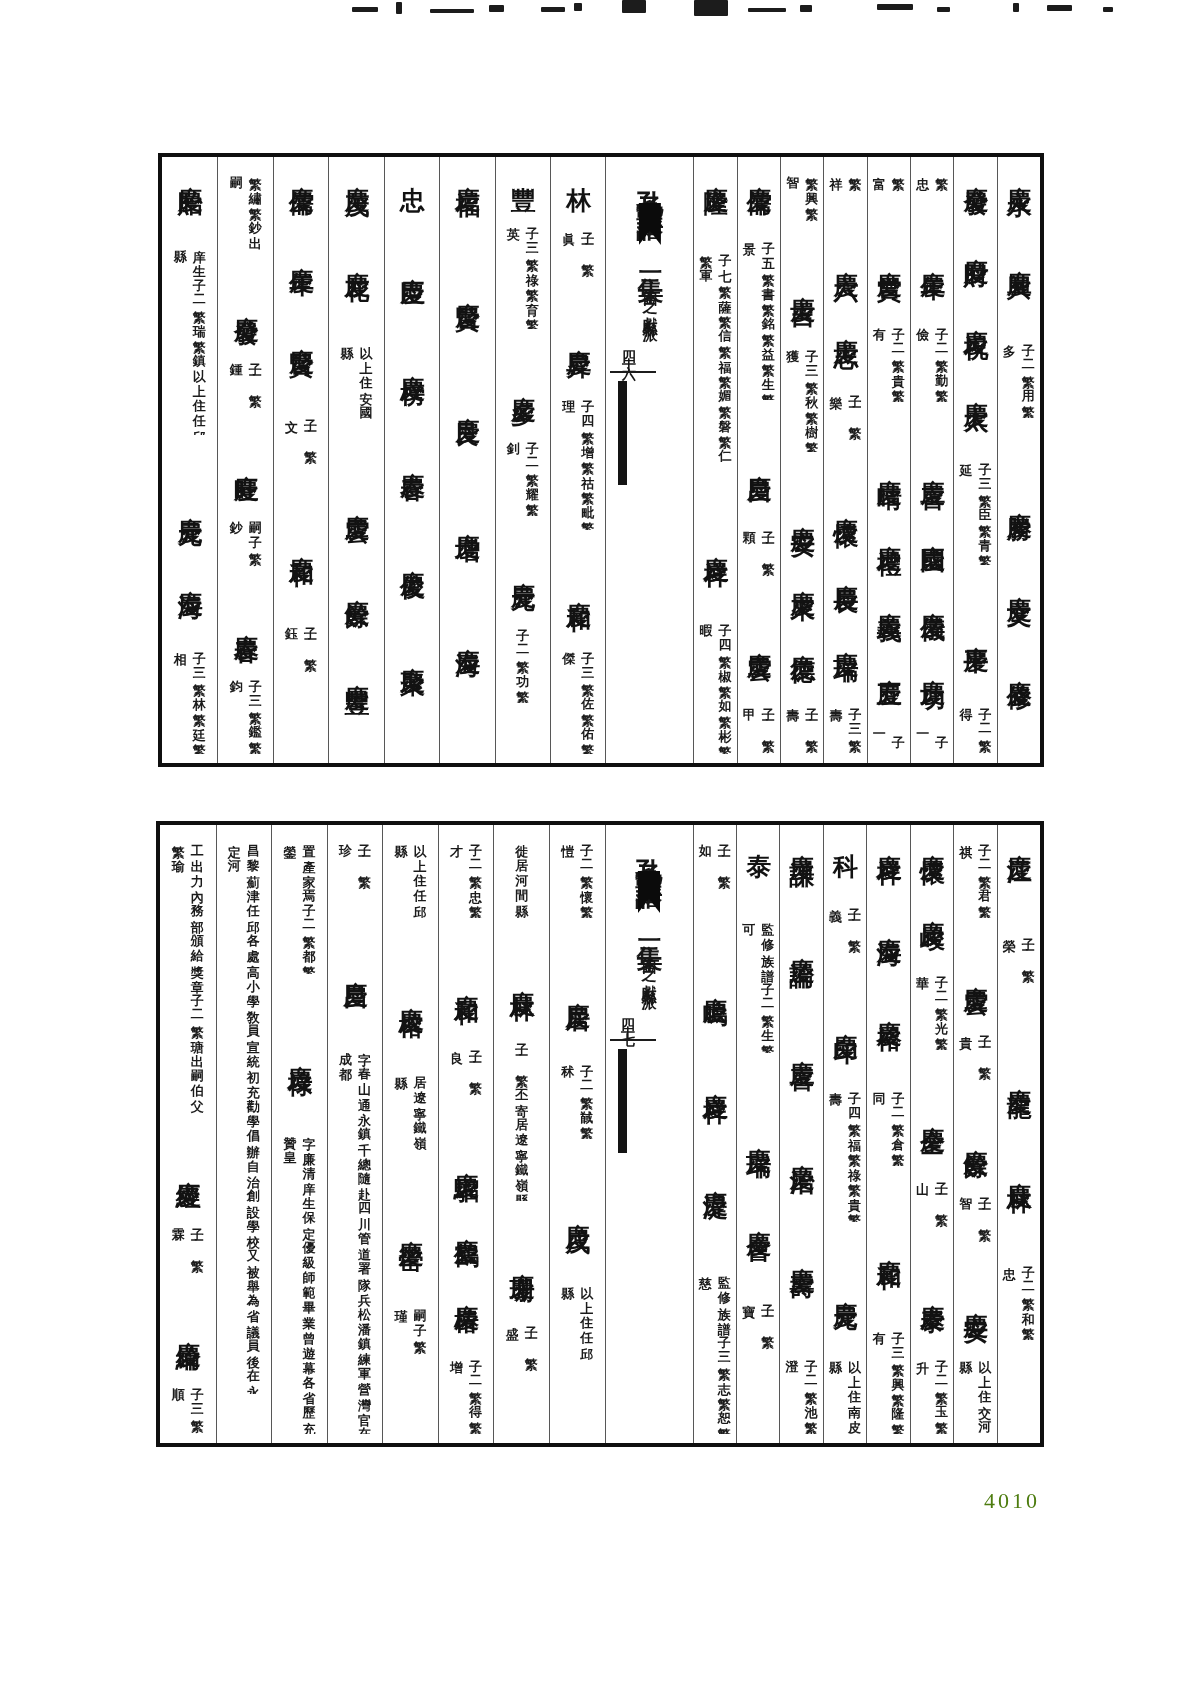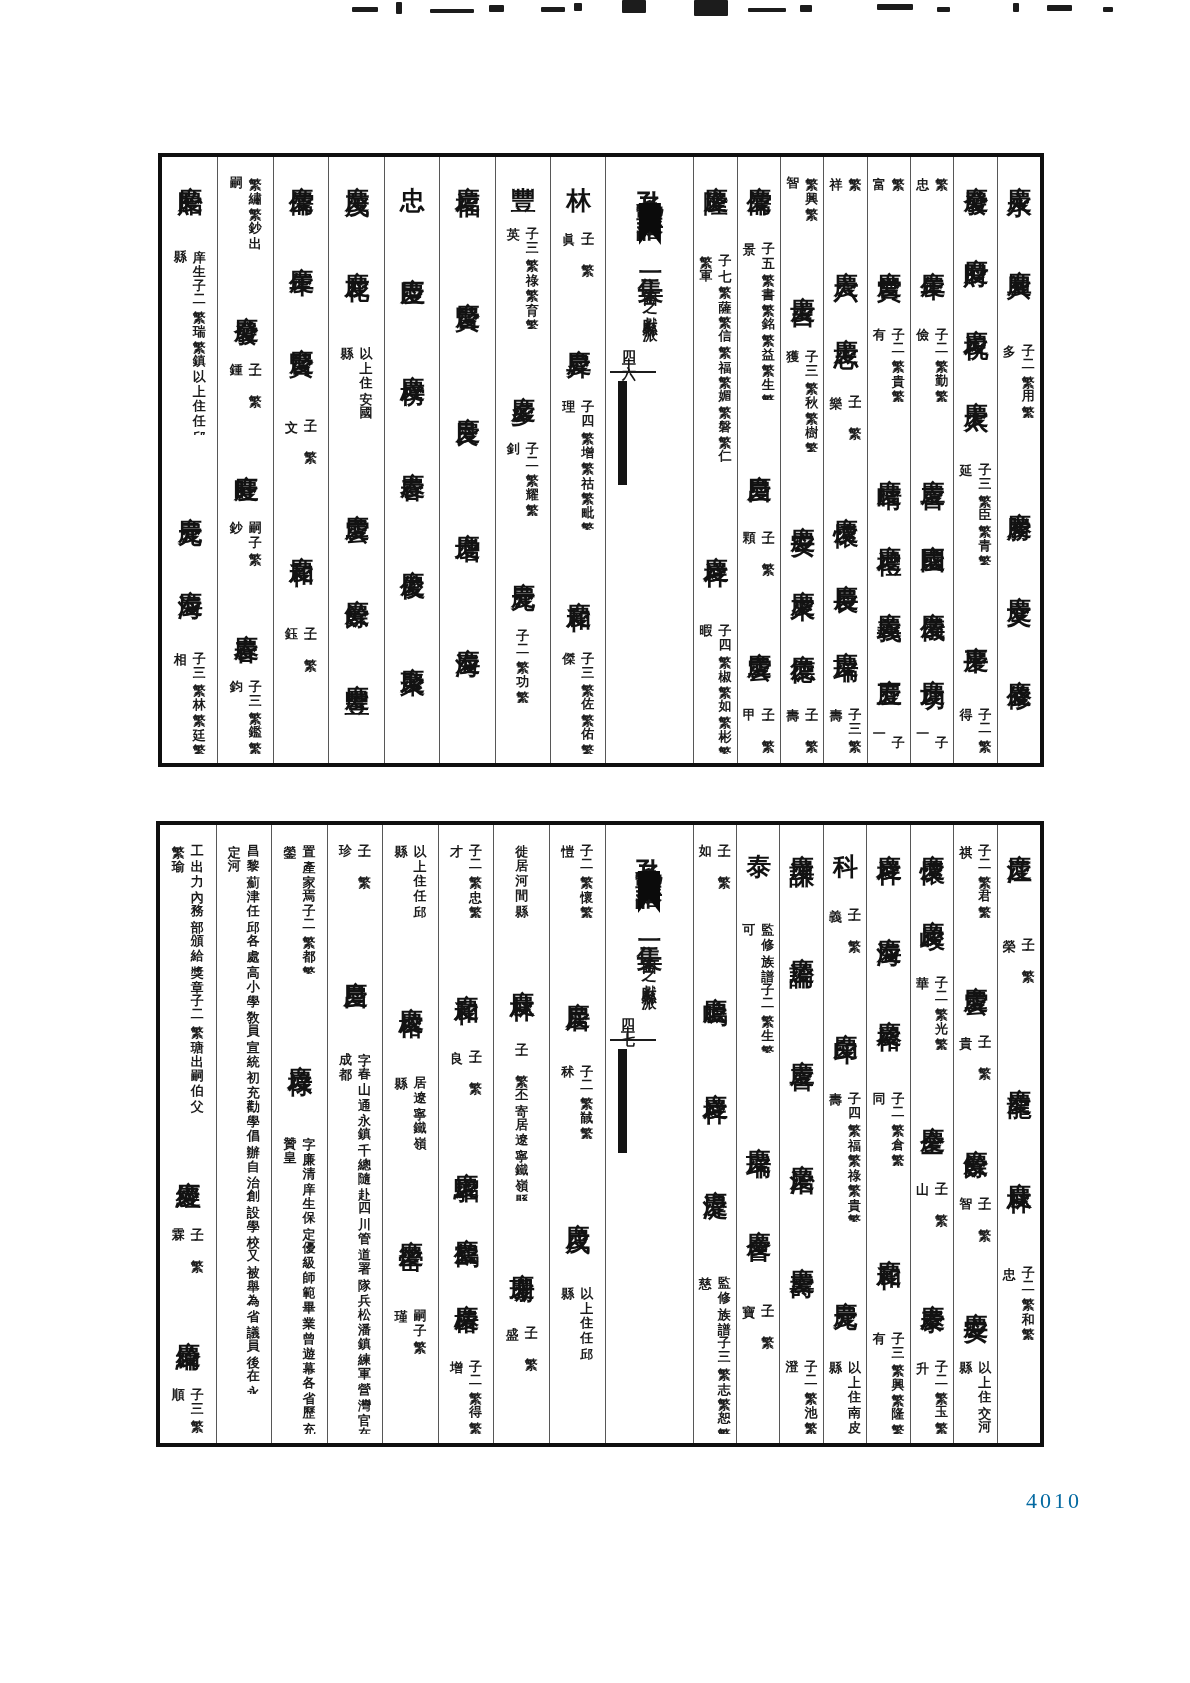--- a/index.html
+++ b/index.html
@@ -30,21 +30,21 @@
         letter-spacing:4px;font-weight:600;margin-top:14px;}
   .tbranch{writing-mode:vertical-rl;text-orientation:upright;font-size:15px;line-height:18px;
         letter-spacing:5px;font-weight:600;margin-top:12px;}
   .tfolio{writing-mode:vertical-rl;text-orientation:upright;font-size:14px;line-height:17px;
         letter-spacing:7px;font-weight:600;margin-top:20px;align-self:flex-start;margin-left:14px;}
   .tab{width:22px;height:42px;background:#0b0b0b;margin:8px 0 4px;
        clip-path:polygon(0 0,100% 0,100% 100%,50% 66%,0 100%);}
   .folio-underline{width:46px;border-top:2px solid #1c1c1c;margin:10px 0 8px;align-self:flex-start;margin-left:4px;}
   .ink-bar{width:9px;flex:0 0 auto;height:104px;background:#141414;align-self:flex-start;margin-left:12px;}
   #page-number{position:absolute;left:984px;top:1488px;font-size:22px;letter-spacing:3px;
-        font-family:"Liberation Serif","DejaVu Serif",serif;color:#0369a1;margin-left:42px;}
+        font-family:"Liberation Serif","DejaVu Serif",serif;color:#4d7c0f;}
 </style>
 </head>
 <body>
 
 <div id="page">
 
   <div>
     <div class="artifact" style="left:352px;top:7px;width:26px;height:5px;"></div>
     <div class="artifact" style="left:396px;top:2px;width:6px;height:12px;"></div>
     <div class="artifact" style="left:430px;top:9px;width:44px;height:4px;"></div>

